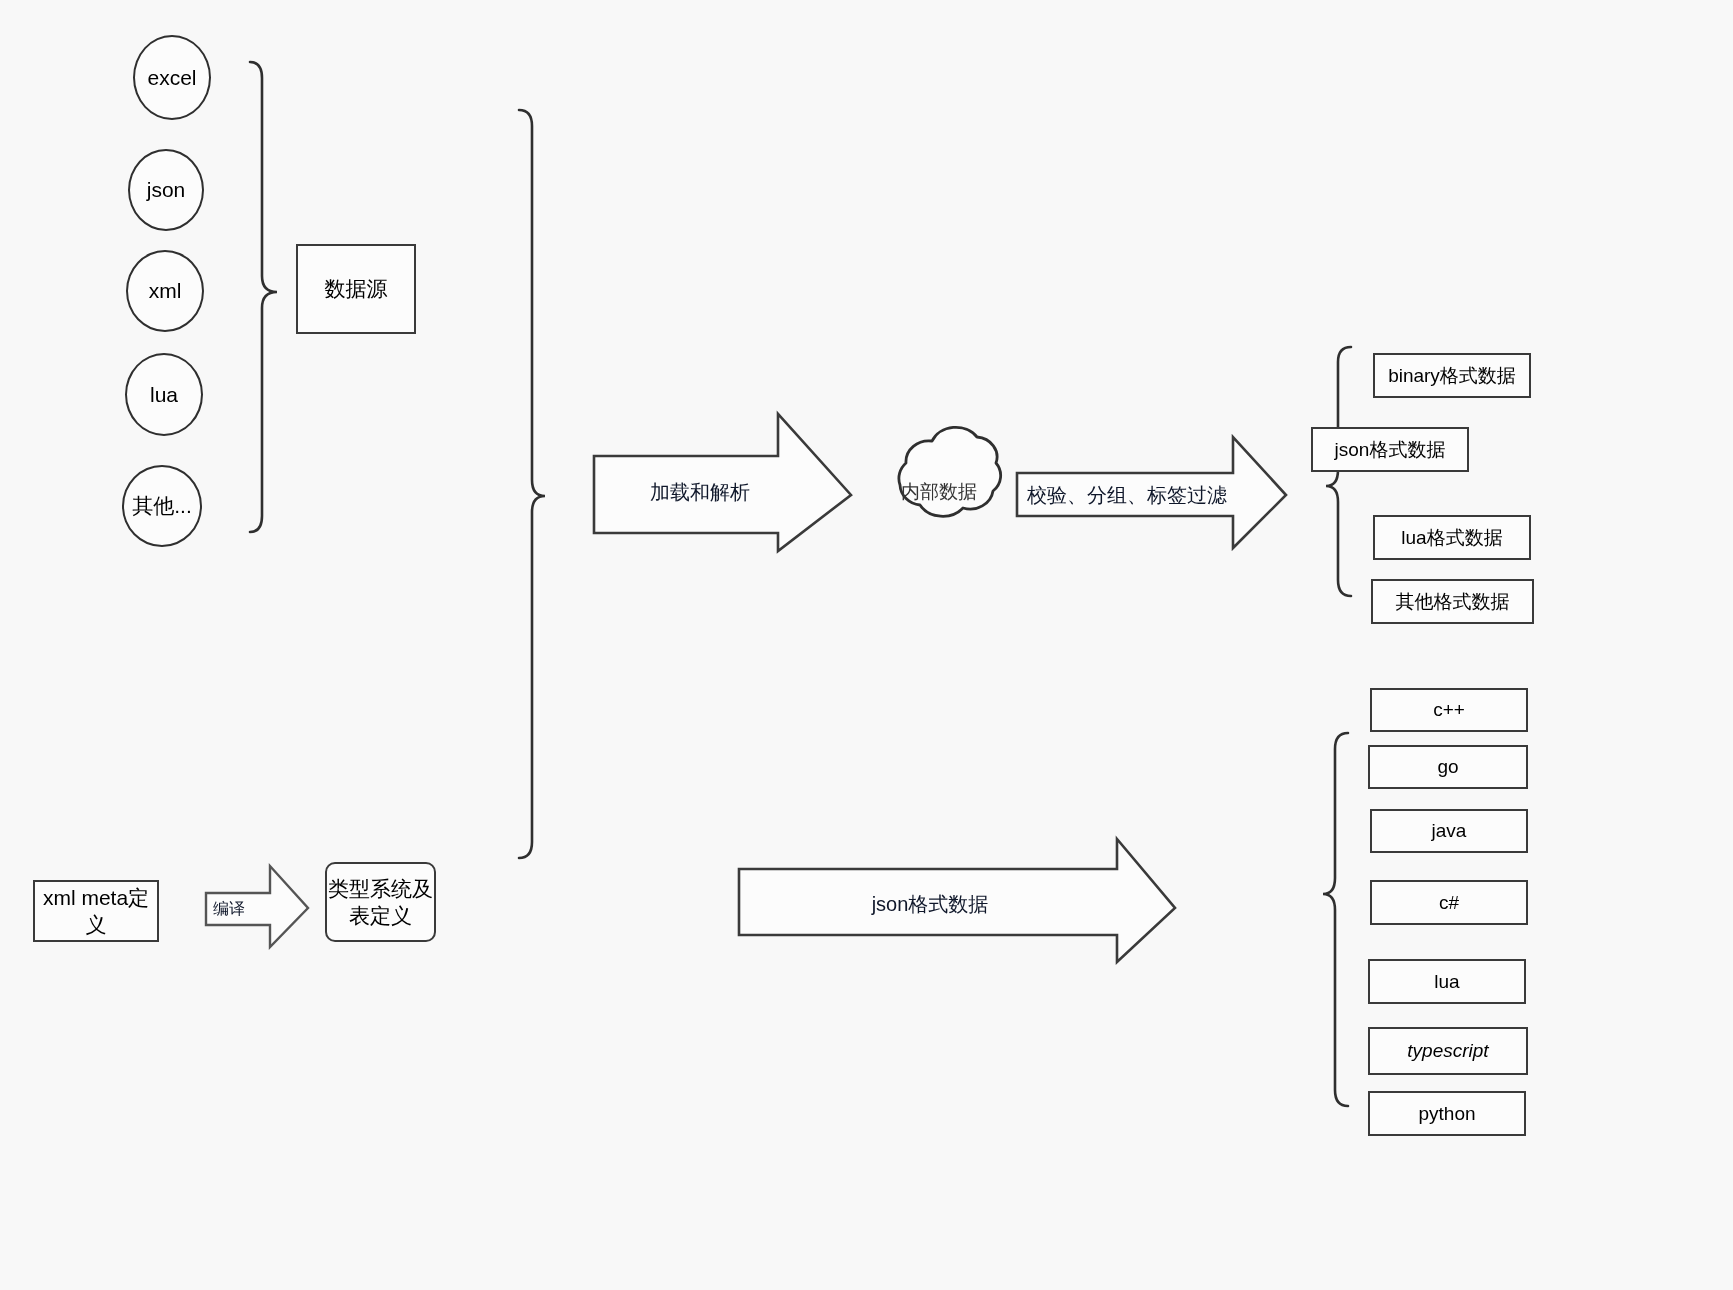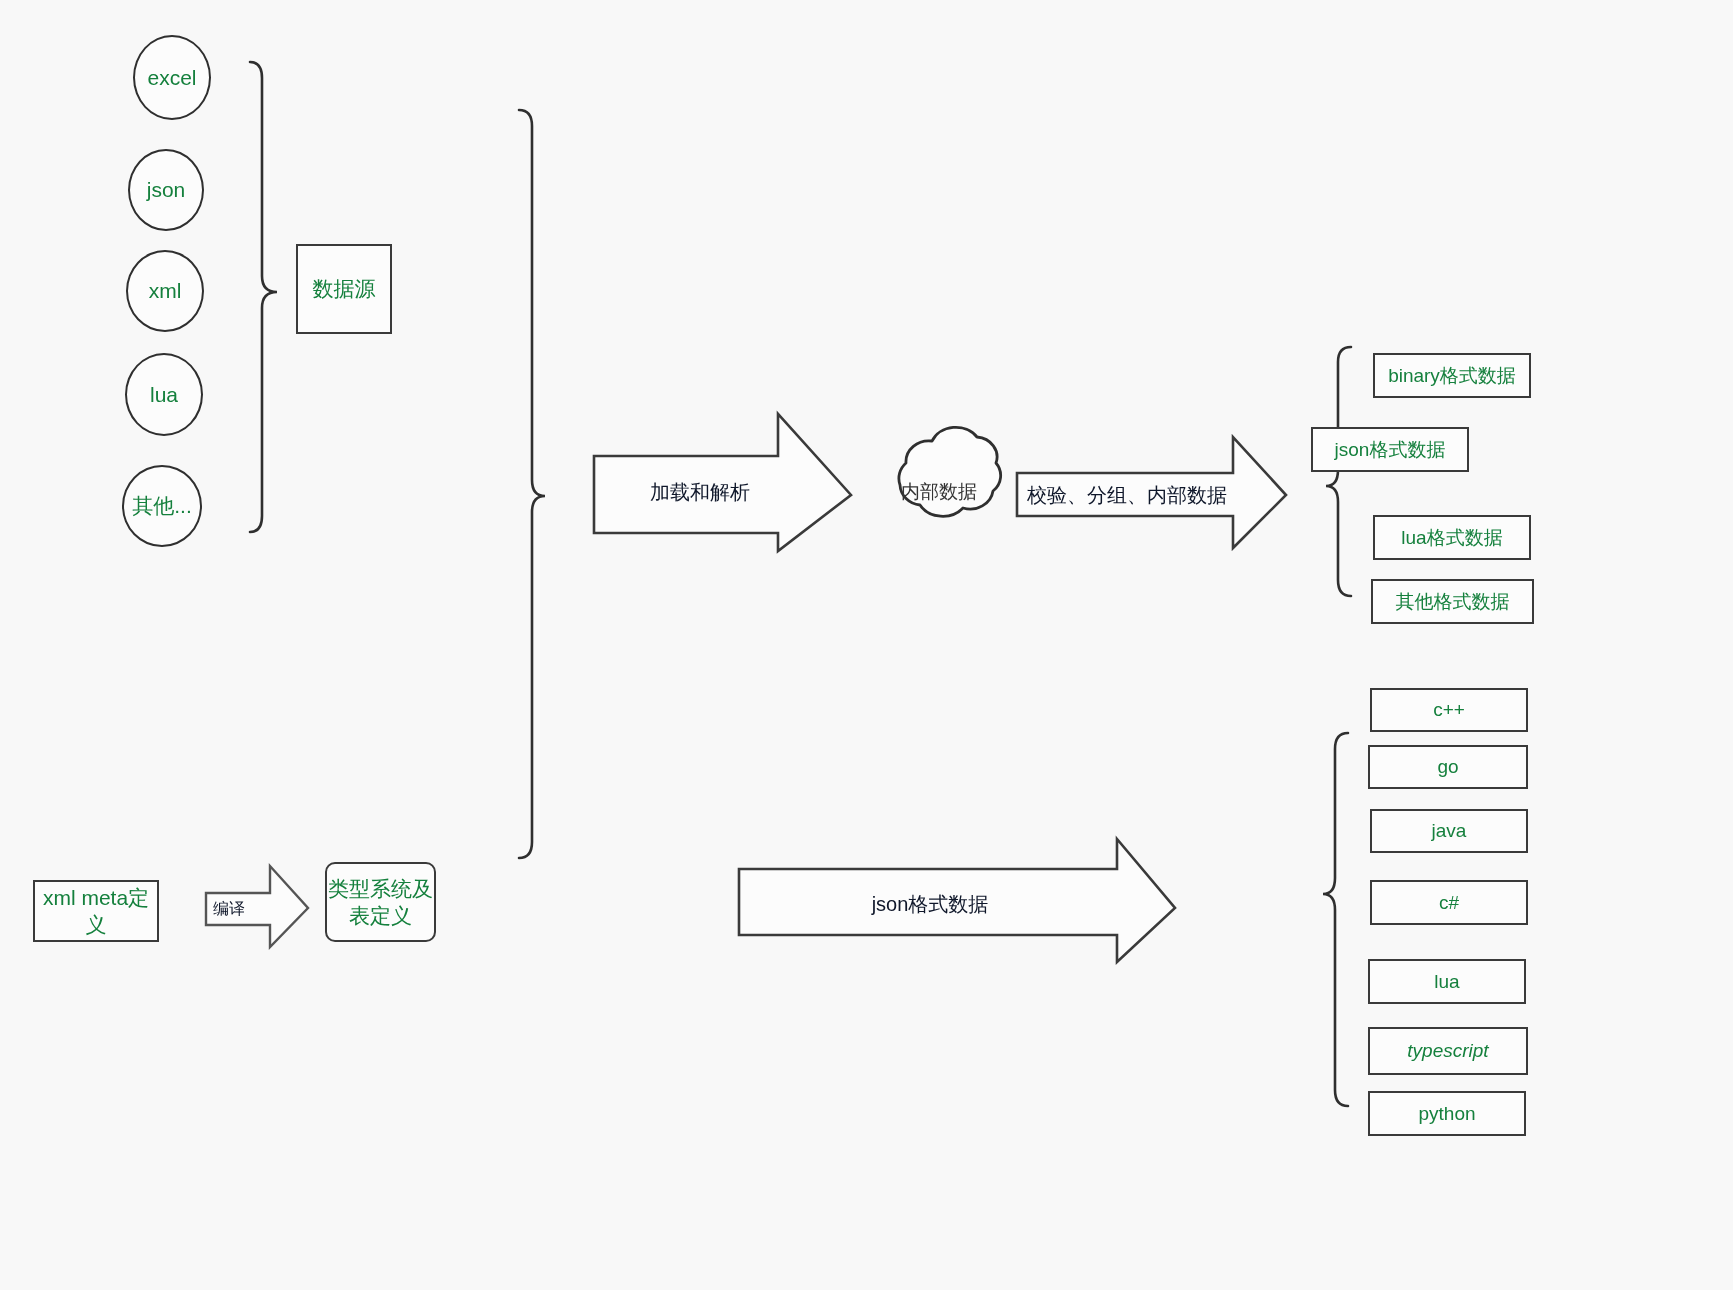--- a/index.html
+++ b/index.html
@@ -6,21 +6,21 @@
   body{
     width:1733px;height:1290px;
     background:#f8f8f8;
     font-family:"Liberation Sans","DejaVu Sans",sans-serif;
     color:#333;
     position:relative;
     overflow:hidden;
   }
   #canvas{position:absolute;left:0;top:0;width:1733px;height:1290px;}
 
-  .node{position:absolute;box-sizing:border-box;display:flex;align-items:center;justify-content:center;text-align:center;background:#fcfcfc;color:#15803d;}
+  .node{position:absolute;box-sizing:border-box;display:flex;align-items:center;justify-content:center;text-align:center;background:#fcfcfc;color:#000000;}
 
   .circle{
     border:2.5px solid #2f2f2f;
     border-radius:50%;
     font-size:21px;
   }
   .rect{
     border:2.5px solid #3a3a3a;
     font-size:21px;
     line-height:1.3;
@@ -93,34 +93,34 @@
   <div class="node circle" style="left:126px;top:250px;width:78px;height:82px;">
     <span>xml</span>
   </div>
   <div class="node circle" style="left:125px;top:353px;width:78px;height:83px;">
     <span>lua</span>
   </div>
   <div class="node circle" style="left:122px;top:465px;width:80px;height:82px;">
     <span>其他...</span>
   </div>
 
-  <div class="node rect" style="left:296px;top:244px;width:96px;height:90px;">
+  <div class="node rect" style="left:296px;top:244px;width:120px;height:90px;">
     <span>数据源</span>
   </div>
 
   <div class="arrowlabel" style="left:600px;top:472px;width:200px;height:40px;">
     <span>加载和解析</span>
   </div>
 
   <div class="cloudlabel" style="left:884px;top:465px;width:110px;height:40px;">
     <span>内部数据</span>
   </div>
 
   <div class="arrowlabel" style="left:1022px;top:475px;width:210px;height:40px;">
-    <span>校验、分组、内部数据</span>
+    <span>校验、分组、标签过滤</span>
   </div>
 
   <div class="arrowlabel" style="left:196px;top:894px;width:66px;height:30px;font-size:16px;">
     <span>编译</span>
   </div>
 
   <div class="arrowlabel" style="left:745px;top:886px;width:370px;height:36px;">
     <span>json格式数据</span>
   </div>
 

